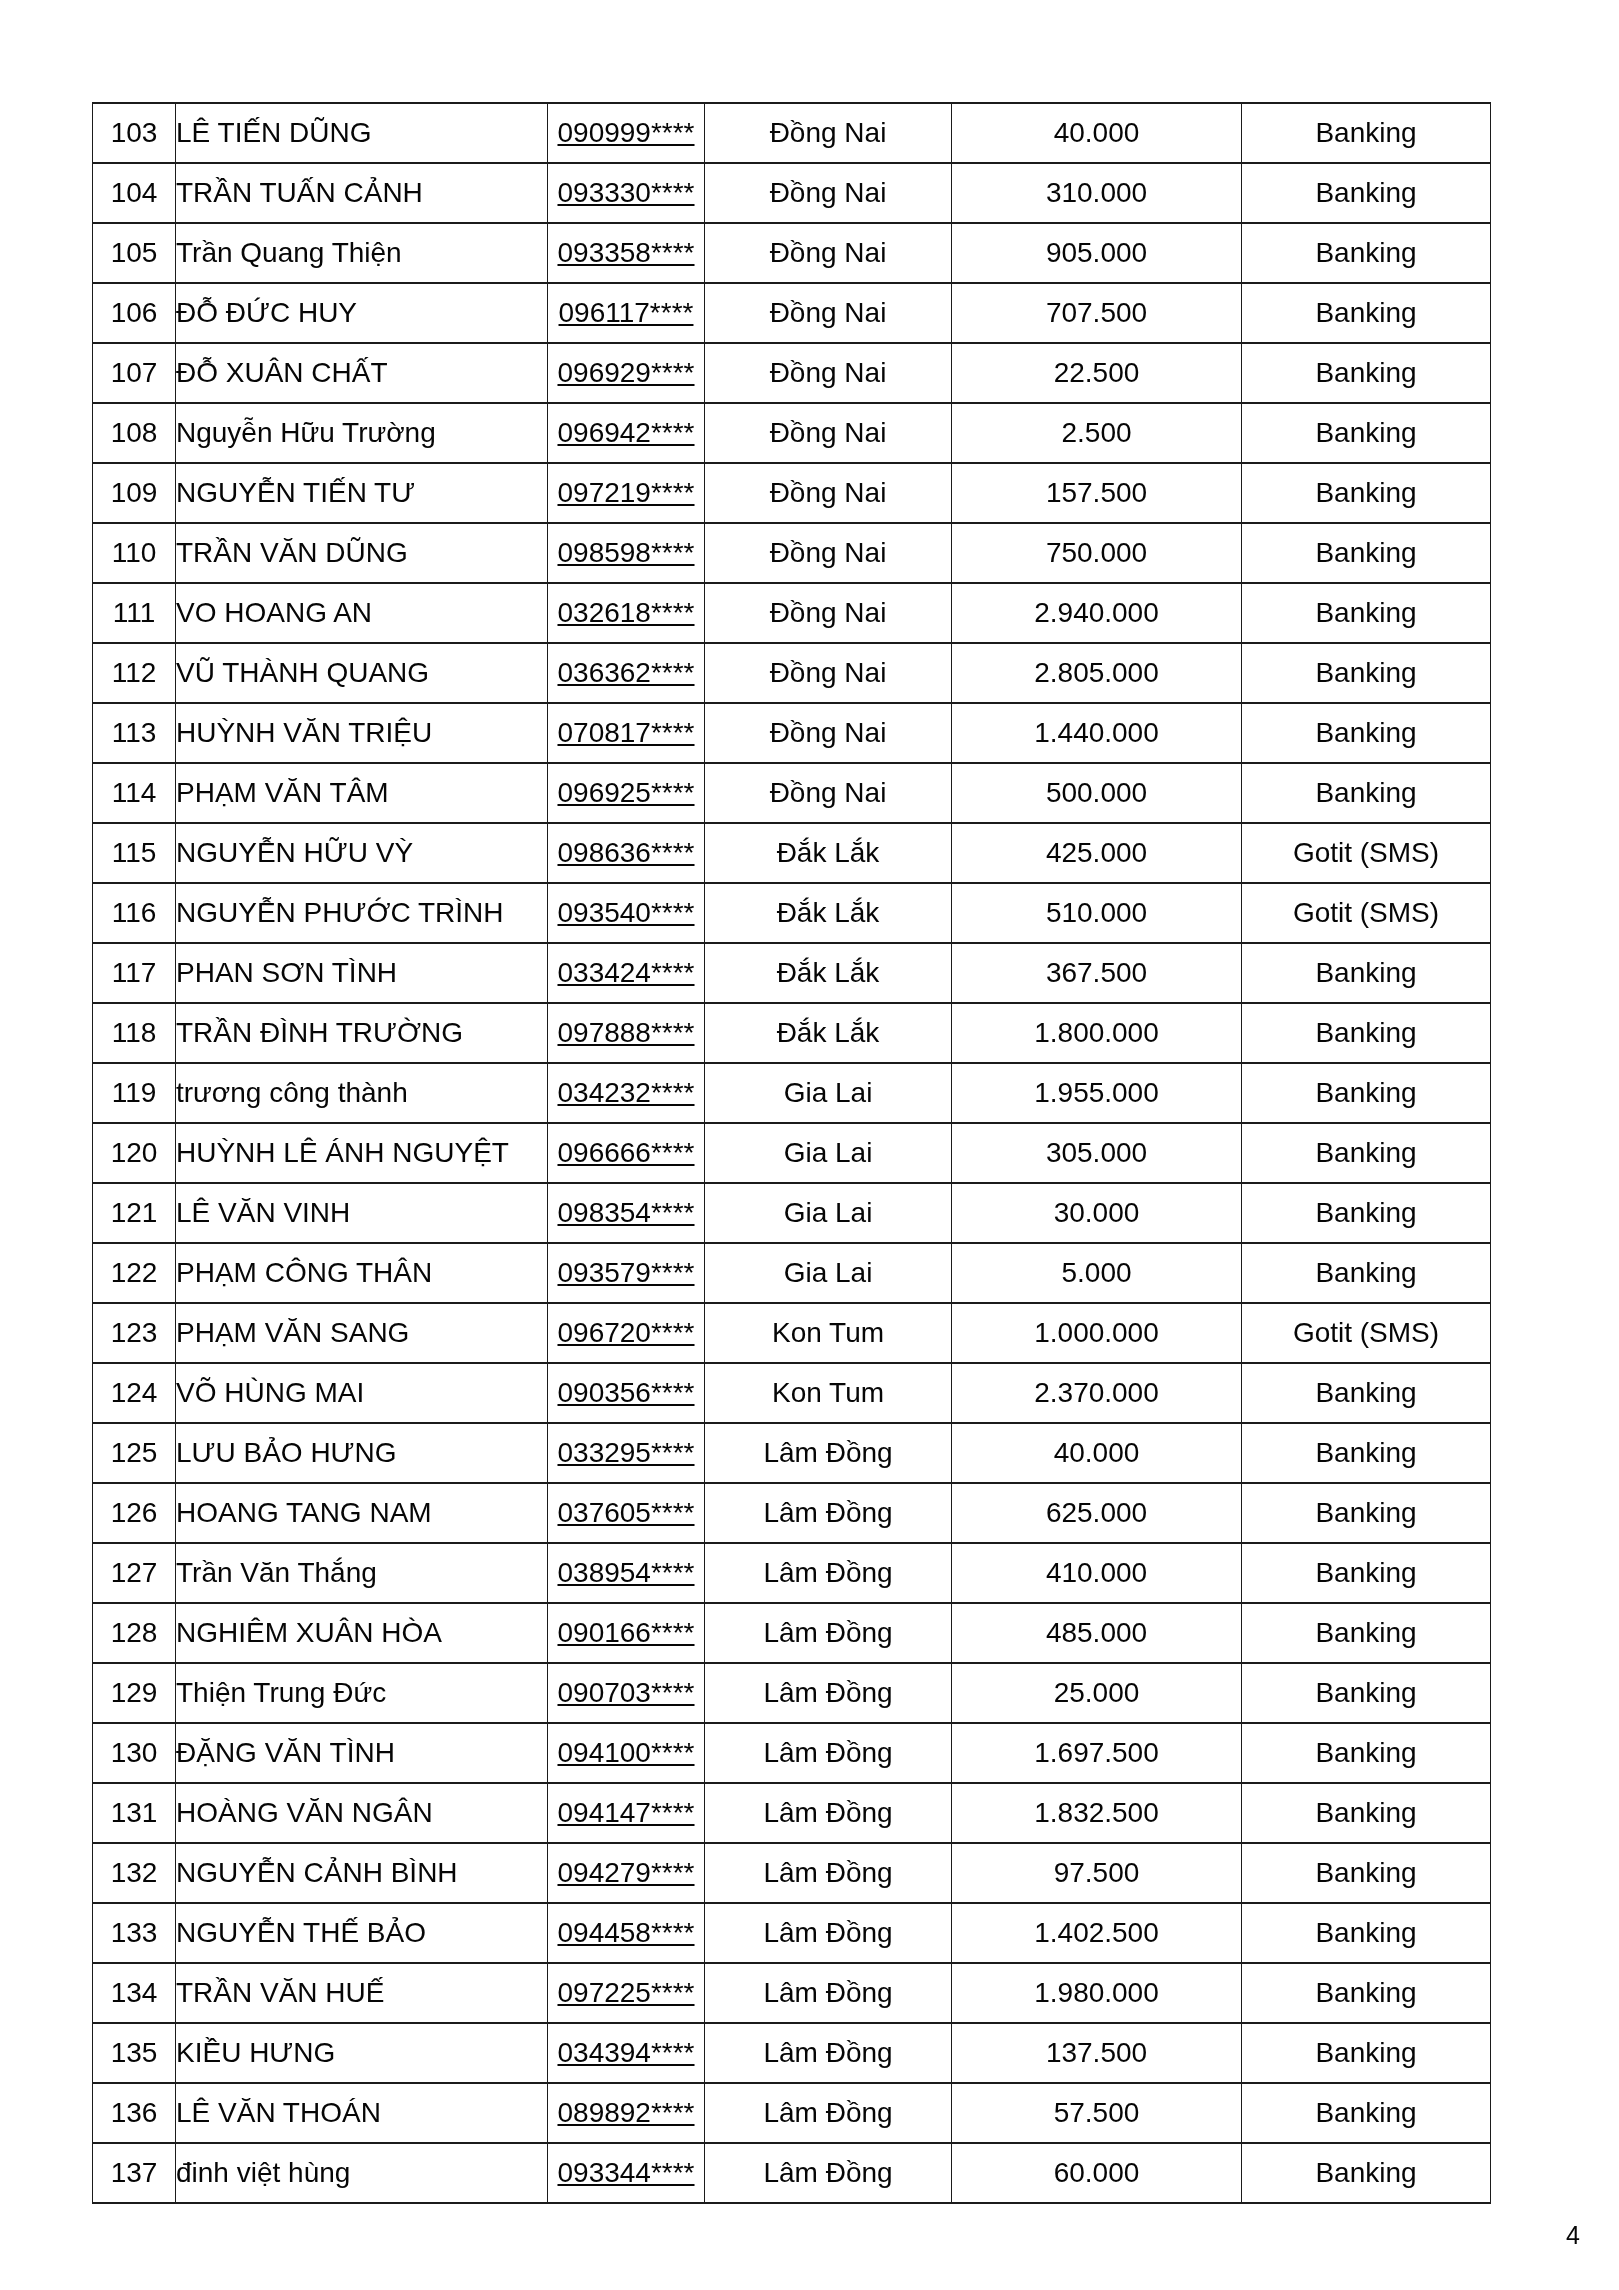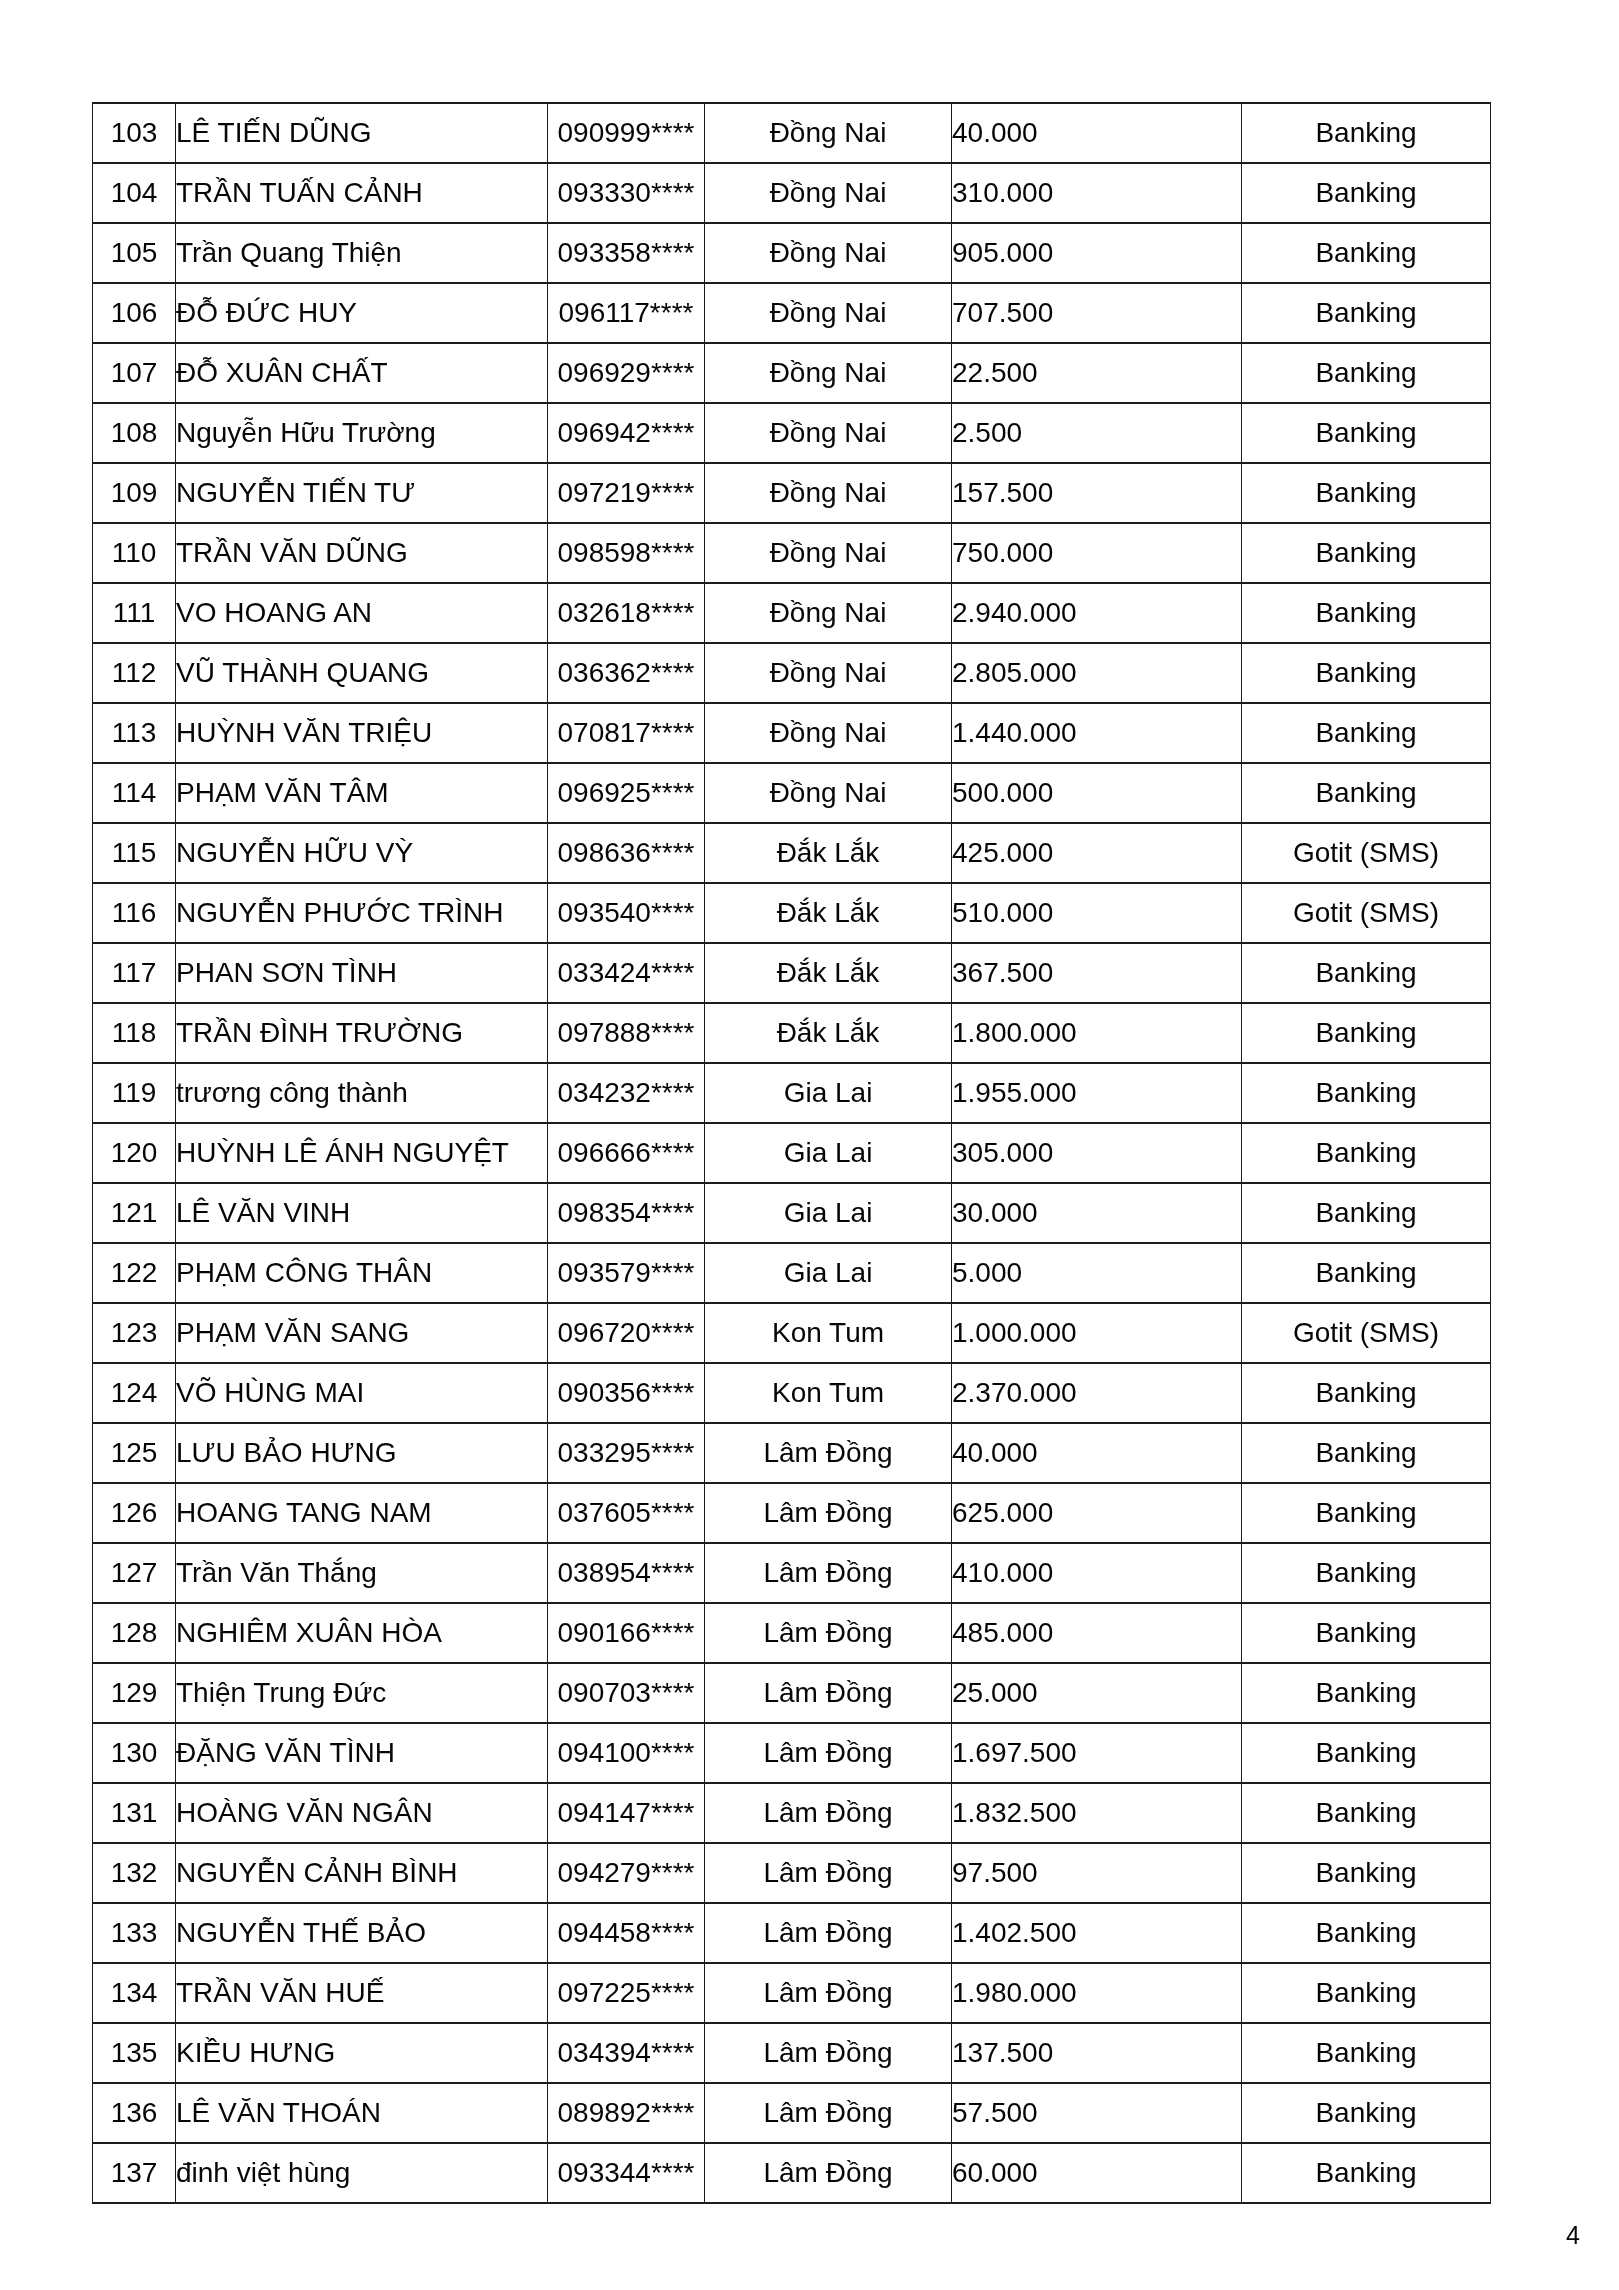--- a/index.html
+++ b/index.html
@@ -36,23 +36,23 @@
     line-height: 1.15;
     padding: 0;
     overflow: hidden;
     white-space: nowrap;
     vertical-align: middle;
     color: #060606;
   }
   table.payout tr { height: 60px; }
   td.col-index    { text-align: center; }
   td.col-name     { text-align: left; padding-left: 8.3px; }
-  td.col-phone    { text-align: center; }
+  td.col-phone    { text-align: center; text-decoration: underline; }
   td.col-province { text-align: center; }
-  td.col-amount   { text-align: left; padding-right: 12px; }
+  td.col-amount   { text-align: center; padding-right: 12px; }
   td.col-method   { text-align: center; }
   .page-number {
     position: absolute;
     left: 1532px;
     top: 2221px;
     width: 48px;
     text-align: right;
     font-size: 25px;
     color: #060606;
   }

